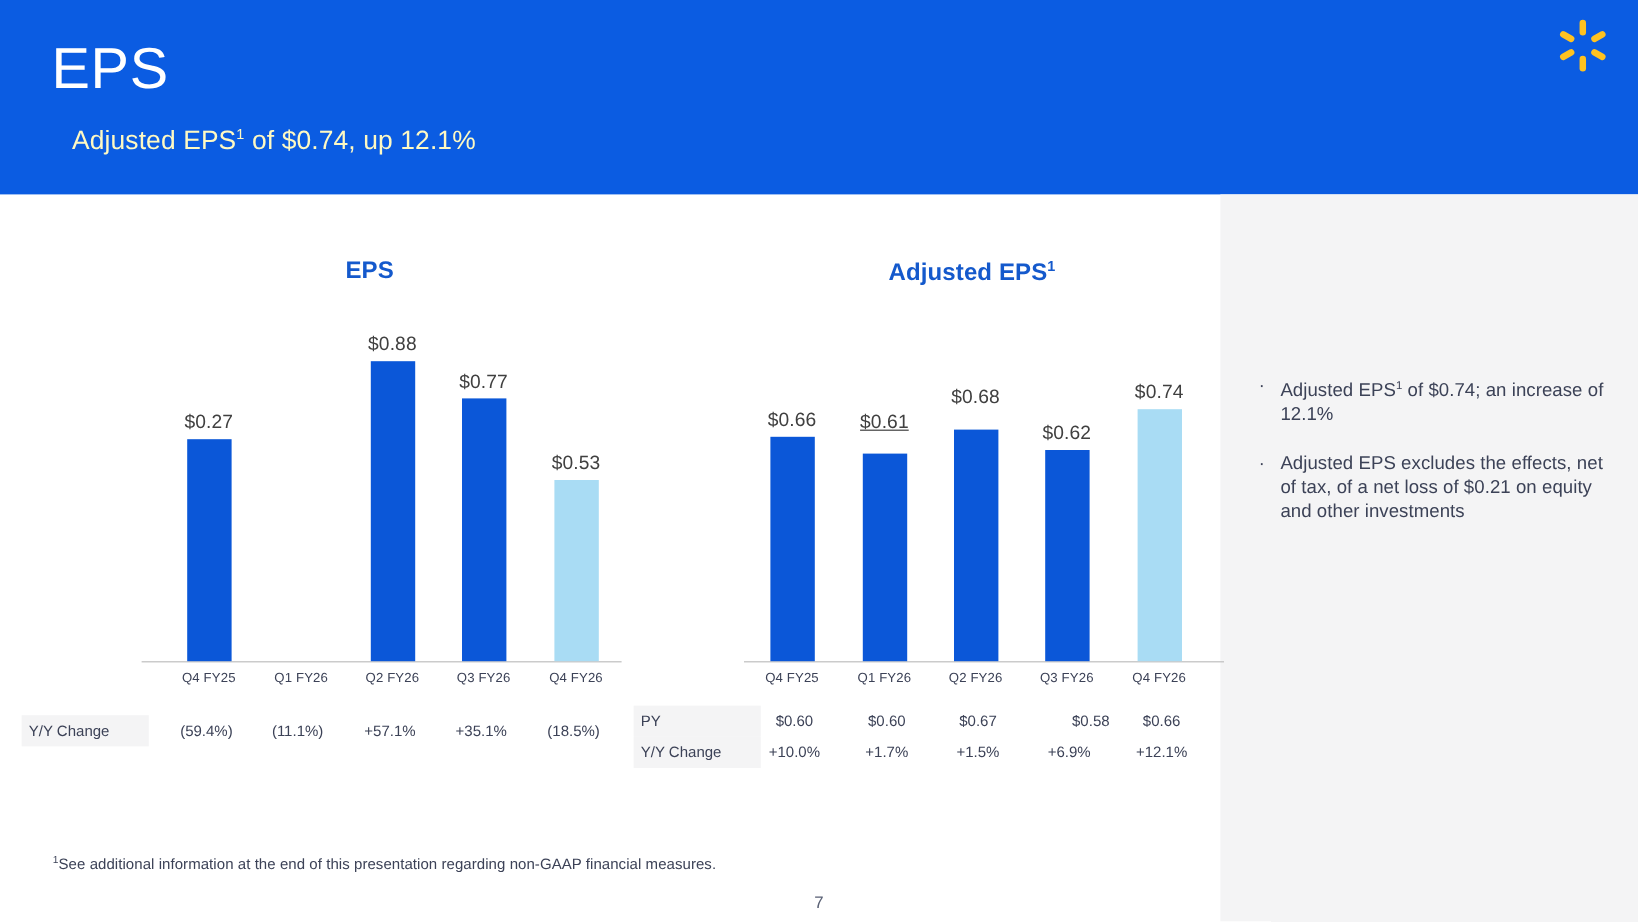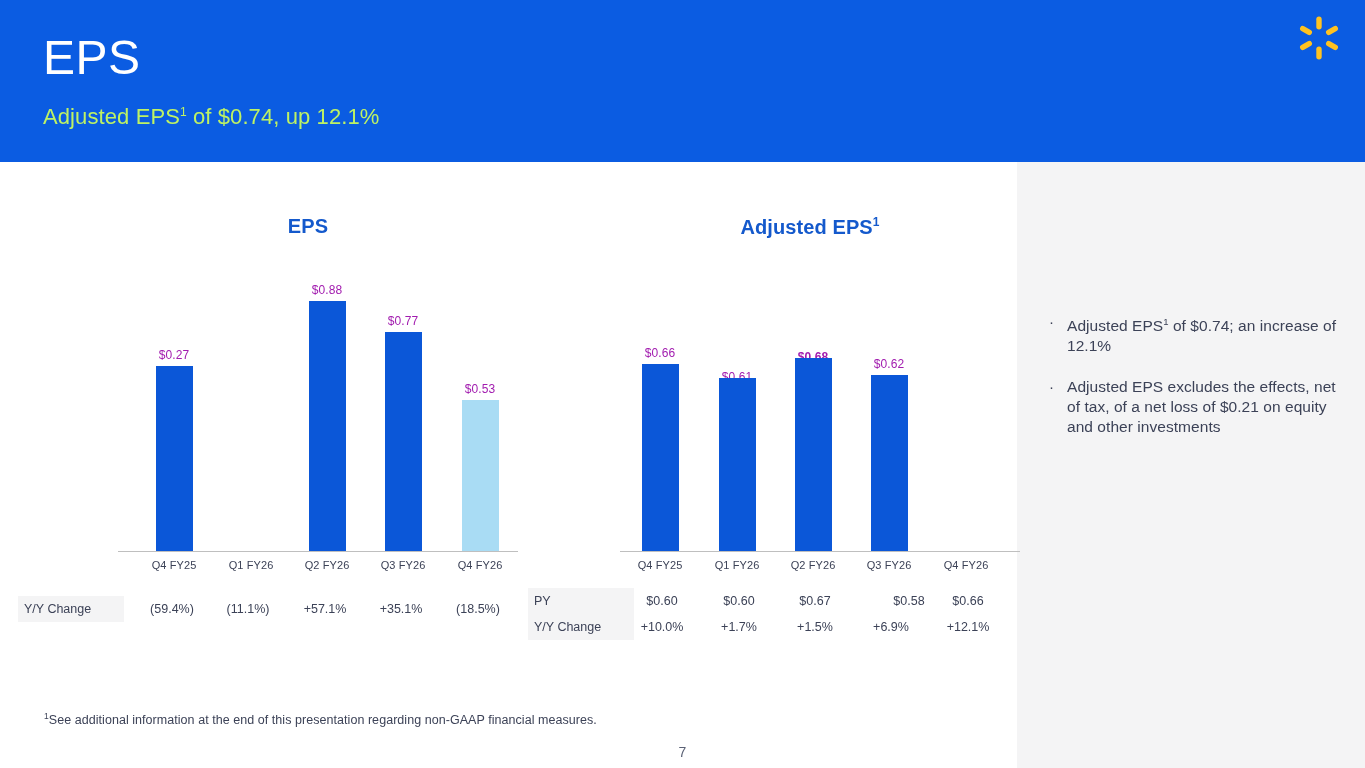--- a/index.html
+++ b/index.html
@@ -21,22 +21,22 @@
     position: absolute; left: 0; top: 0;
     width: 1365px; height: 162px;
     background: #0B5CE2;
   }
   .header-title {
     position: absolute; left: 43px; top: 32px;
     font-size: 48px; font-weight: 400; color: #ffffff;
     letter-spacing: 0.5px; line-height: 1.1;
   }
   .header-sub {
-    position: absolute; left: 43px; top: 104px;
-    font-size: 22px; font-weight: 400; color: #bef264;
+    position: absolute; left: 60px; top: 104px;
+    font-size: 22px; font-weight: 400; color: #fef9c3;
     letter-spacing: 0.1px;
   }
   .header-sub sup { font-size: 12px; vertical-align: super; }
 
   .spark {
     position: absolute; right: 22px; top: 14px;
     width: 48px; height: 48px;
   }
 
   
@@ -97,21 +97,21 @@
   }
   .bar {
     position: absolute; bottom: 0; left: 20px;
     width: 37px;
     background: #0B57D8;
   }
   .bar.alt { background: #A9DCF4; }
   .bar-label {
     position: absolute; left: 0; width: 76px;
     text-align: center;
-    font-size: 12px; color: #a21caf;
+    font-size: 16px; color: #404040;
     letter-spacing: 0.1px;
   }
   .cat-labels {
     position: absolute; left: 20px; right: 0; top: 344px;
     height: 22px;
   }
   .cat {
     position: absolute;
     width: 76px; text-align: center;
     font-size: 11px; color: #3C4257;
@@ -220,30 +220,34 @@
 
   <div class="chart chart-right">
     <div class="chart-title"><span>Adjusted EPS</span><sup>1</sup></div>
     <div class="plot">
       <div class="axis-line"></div>
       <div class="bar-wrap" style="left:2px">
           <div class="bar-label" style="bottom: 191px;">$0.66</div>
           <div class="bar" style="height: 187px;"></div>
         </div>
       <div class="bar-wrap" style="left:79px">
-          <div class="bar-label" style="bottom: 167px;">$0.61</div>
+          <div class="bar-label" style="bottom: 189px; text-decoration: underline;">$0.61</div>
           <div class="bar" style="height: 173px;"></div>
         </div>
       <div class="bar-wrap" style="left:155px">
-          <div class="bar-label" style="bottom: 187px; font-weight: bold;">$0.68</div>
+          <div class="bar-label" style="bottom: 210px;">$0.68</div>
           <div class="bar" style="height: 193px;"></div>
         </div>
       <div class="bar-wrap" style="left:231px">
           <div class="bar-label" style="bottom: 180px;">$0.62</div>
           <div class="bar" style="height: 176px;"></div>
+        </div>
+      <div class="bar-wrap" style="left:308px">
+          <div class="bar-label" style="bottom: 214px;">$0.74</div>
+          <div class="bar alt" style="height: 210px;"></div>
         </div>
     </div>
     <div class="cat-labels">
       <div class="cat" style="left:2px">Q4 FY25</div>
       <div class="cat" style="left:79px">Q1 FY26</div>
       <div class="cat" style="left:155px">Q2 FY26</div>
       <div class="cat" style="left:231px">Q3 FY26</div>
       <div class="cat" style="left:308px">Q4 FY26</div>
     </div>
   </div>

